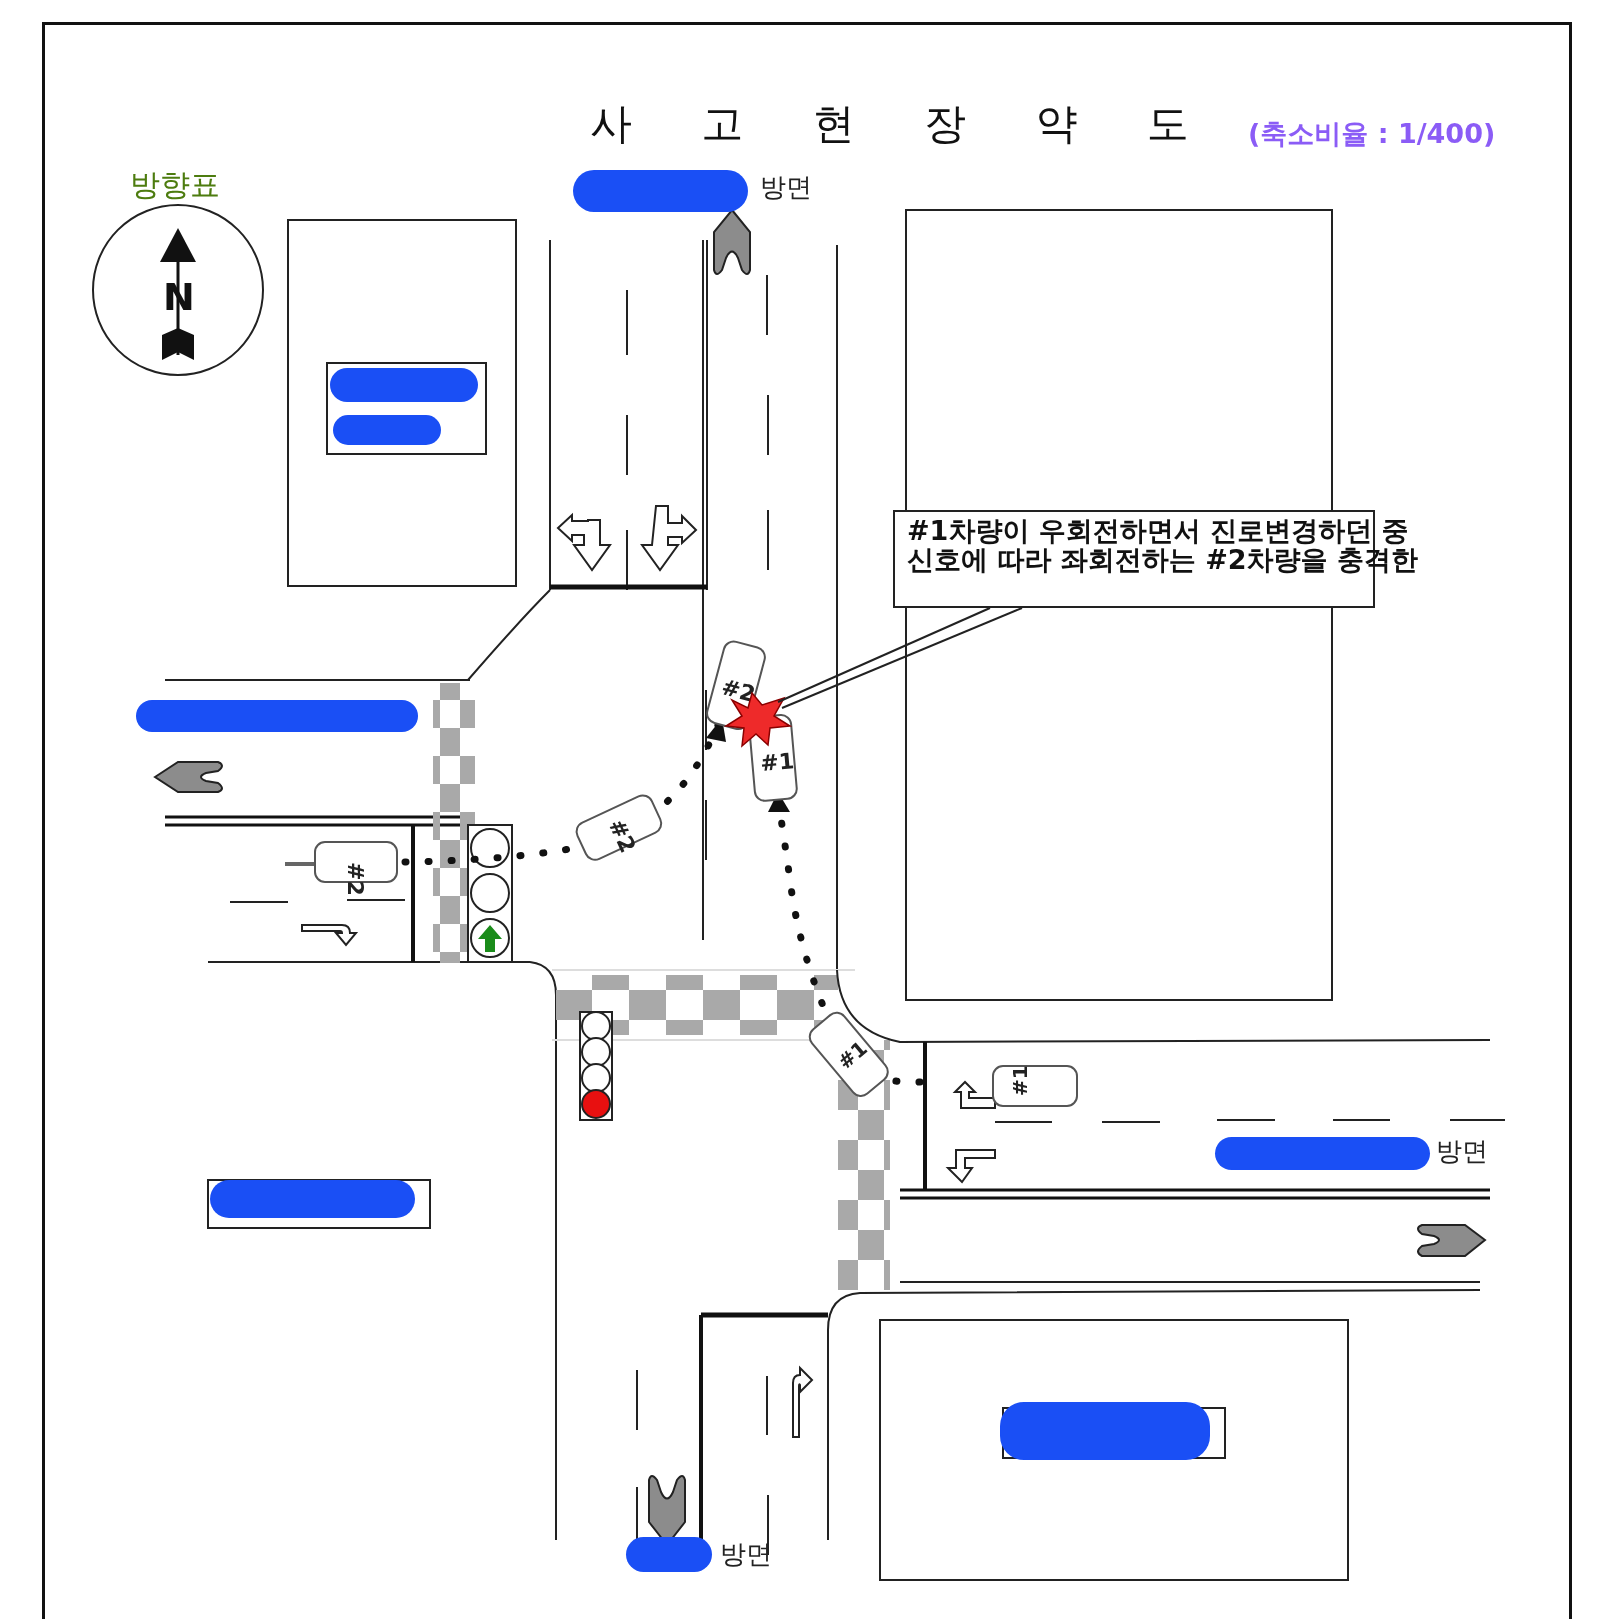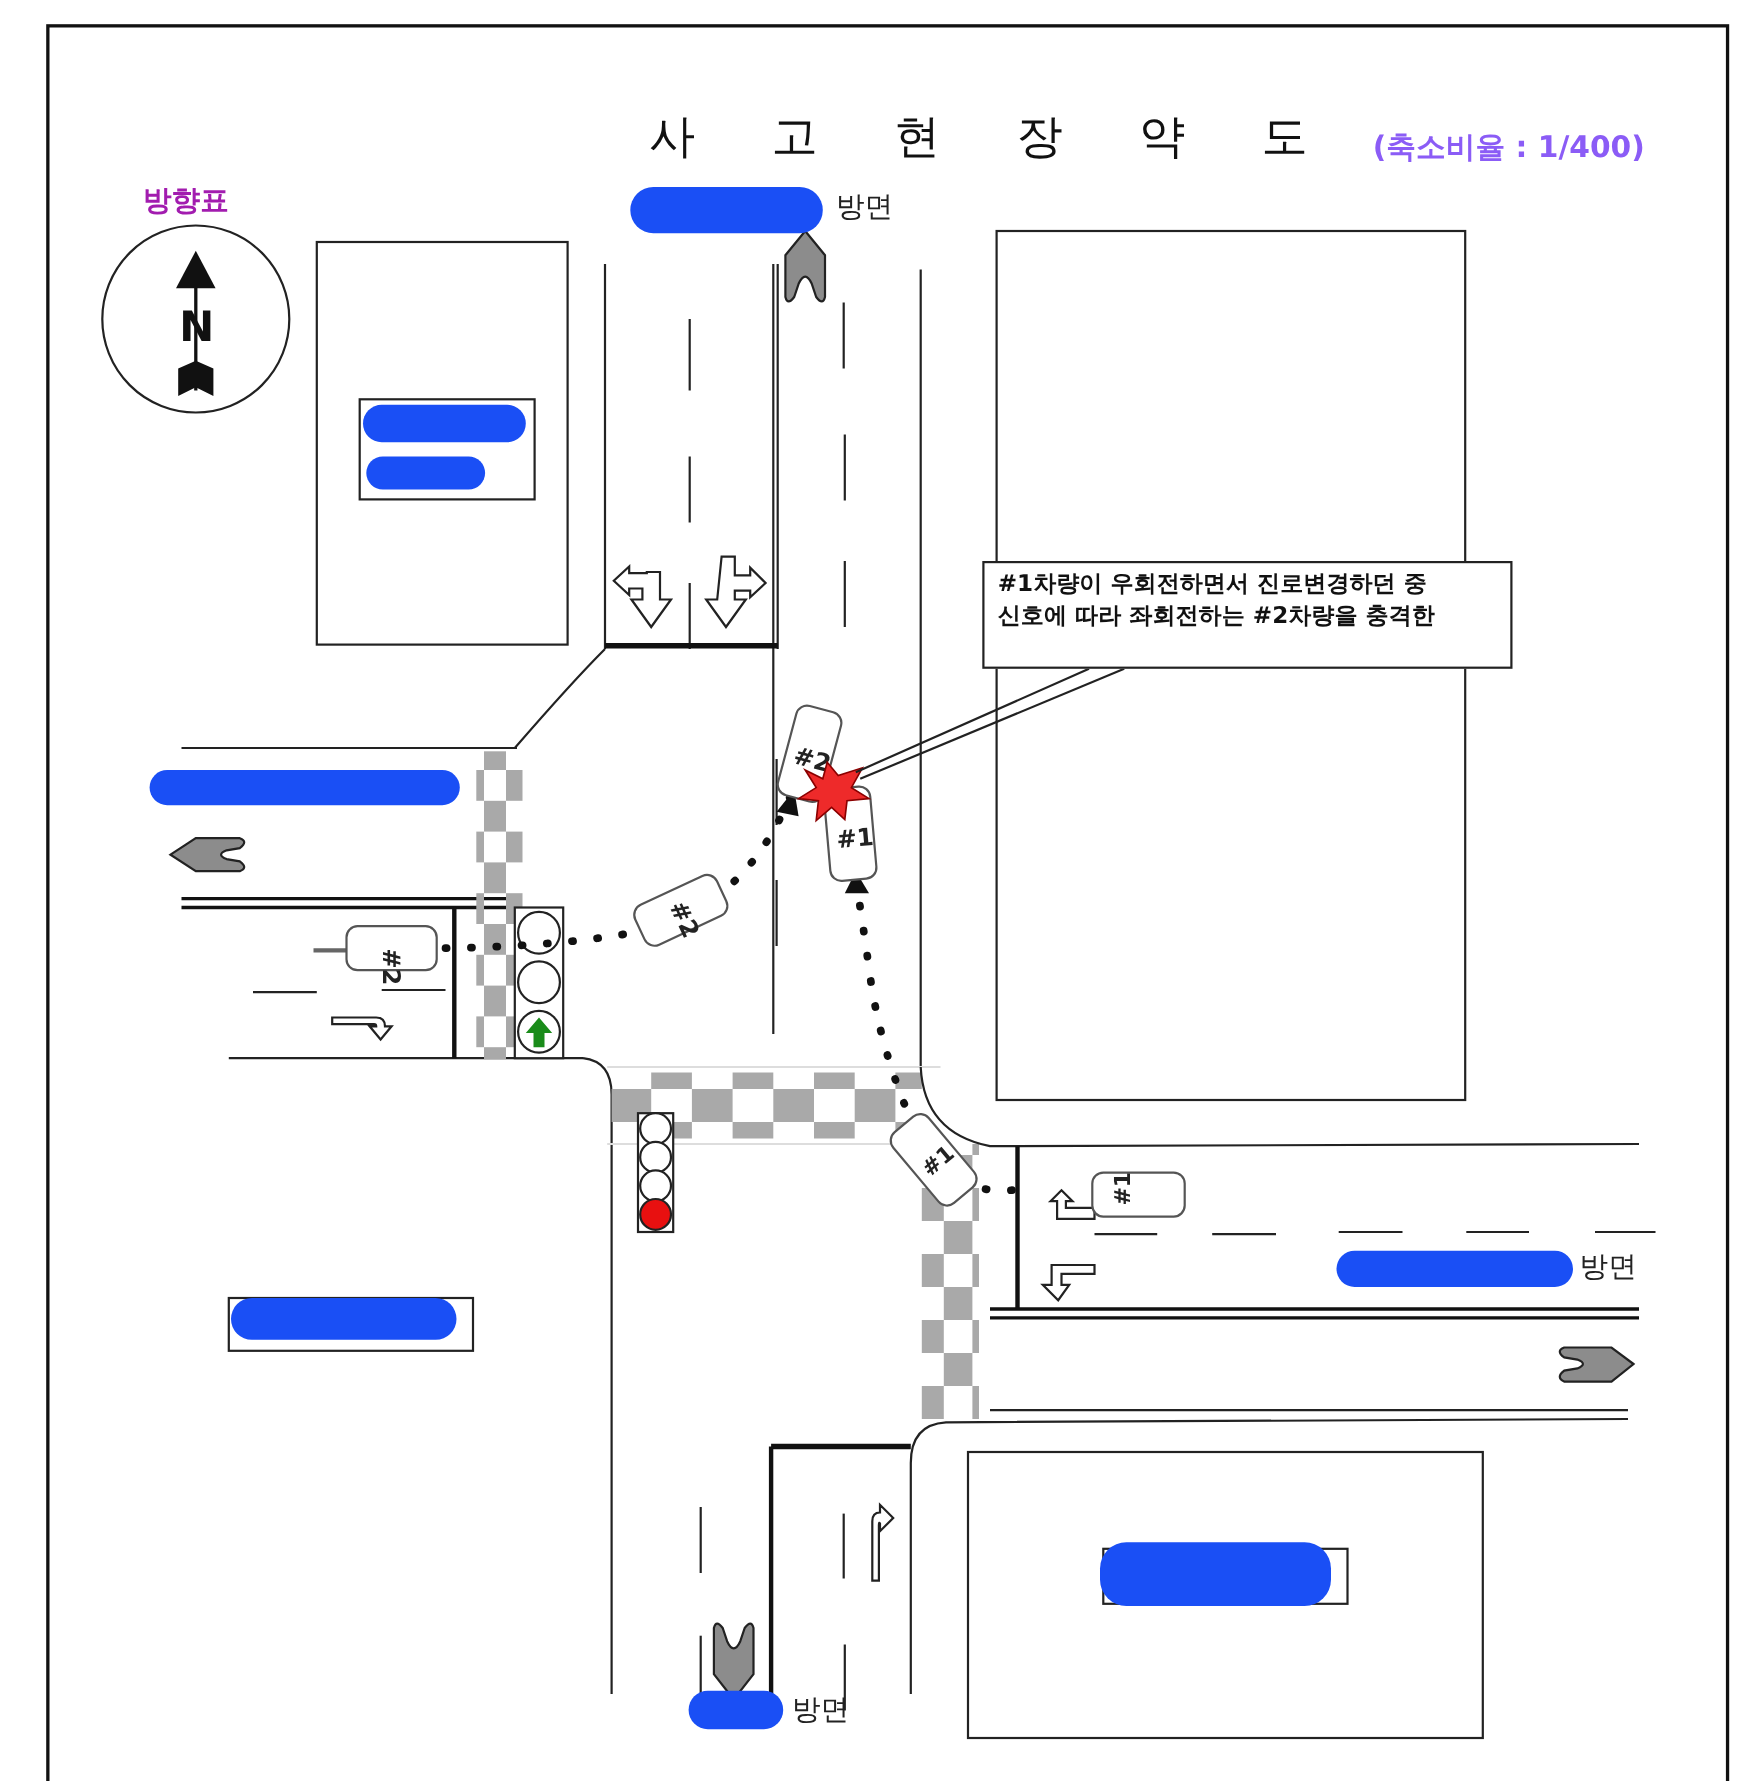--- a/index.html
+++ b/index.html
@@ -1,24 +1,24 @@
 <!DOCTYPE html>
 <html><head>
 <meta charset="utf-8">
 <style>
   html,body{margin:0;padding:0;background:#fff;}
   body{width:1600px;height:1619px;position:relative;overflow:hidden;font-family:"DejaVu Sans",sans-serif;}
   .frame{position:absolute;left:42px;top:22px;width:1530px;height:1610px;border:3px solid #111;box-sizing:border-box;}
   svg{position:absolute;left:0;top:0;}
   .title{position:absolute;left:590px;top:96px;font-size:42px;letter-spacing:28px;color:#111;font-family:"DejaVu Sans",sans-serif;text-align:right;}
   .scale{position:absolute;left:1248px;top:116px;font-size:27px;color:#8b5cf6;font-weight:bold;}
-  .compass-label{position:absolute;left:130px;top:165px;font-size:26px;font-weight:bold;color:#a21caf;}
+  .compass-label{position:absolute;left:130px;top:165px;font-size:30px;font-weight:normal;color:#4d7c0f;}
   .dir{position:absolute;font-size:26px;color:#222;}
   .redact{position:absolute;background:#1a4ff5;border-radius:40px;}
-  .note{position:absolute;left:893px;top:510px;width:482px;height:98px;border:2px solid #222;background:#fff;box-sizing:border-box;padding:4px 12px;font-size:21px;font-weight:bold;line-height:29px;color:#111;font-family:"DejaVu Sans",sans-serif;white-space:nowrap;}
+  .note{position:absolute;left:893px;top:510px;width:482px;height:98px;border:2px solid #222;background:#fff;box-sizing:border-box;padding:4px 12px;font-size:27px;font-weight:bold;line-height:29px;color:#111;font-family:"DejaVu Sans",sans-serif;white-space:nowrap;}
   .car-label{font-family:"DejaVu Sans",sans-serif;font-weight:bold;}
 </style>
 </head>
 <body>
 
 <div class="frame"></div>
 
 <div class="title">사 고 현 장 약 도</div>
 <div class="scale">(축소비율 : 1/400)</div>
 <div class="compass-label">방향표</div>

